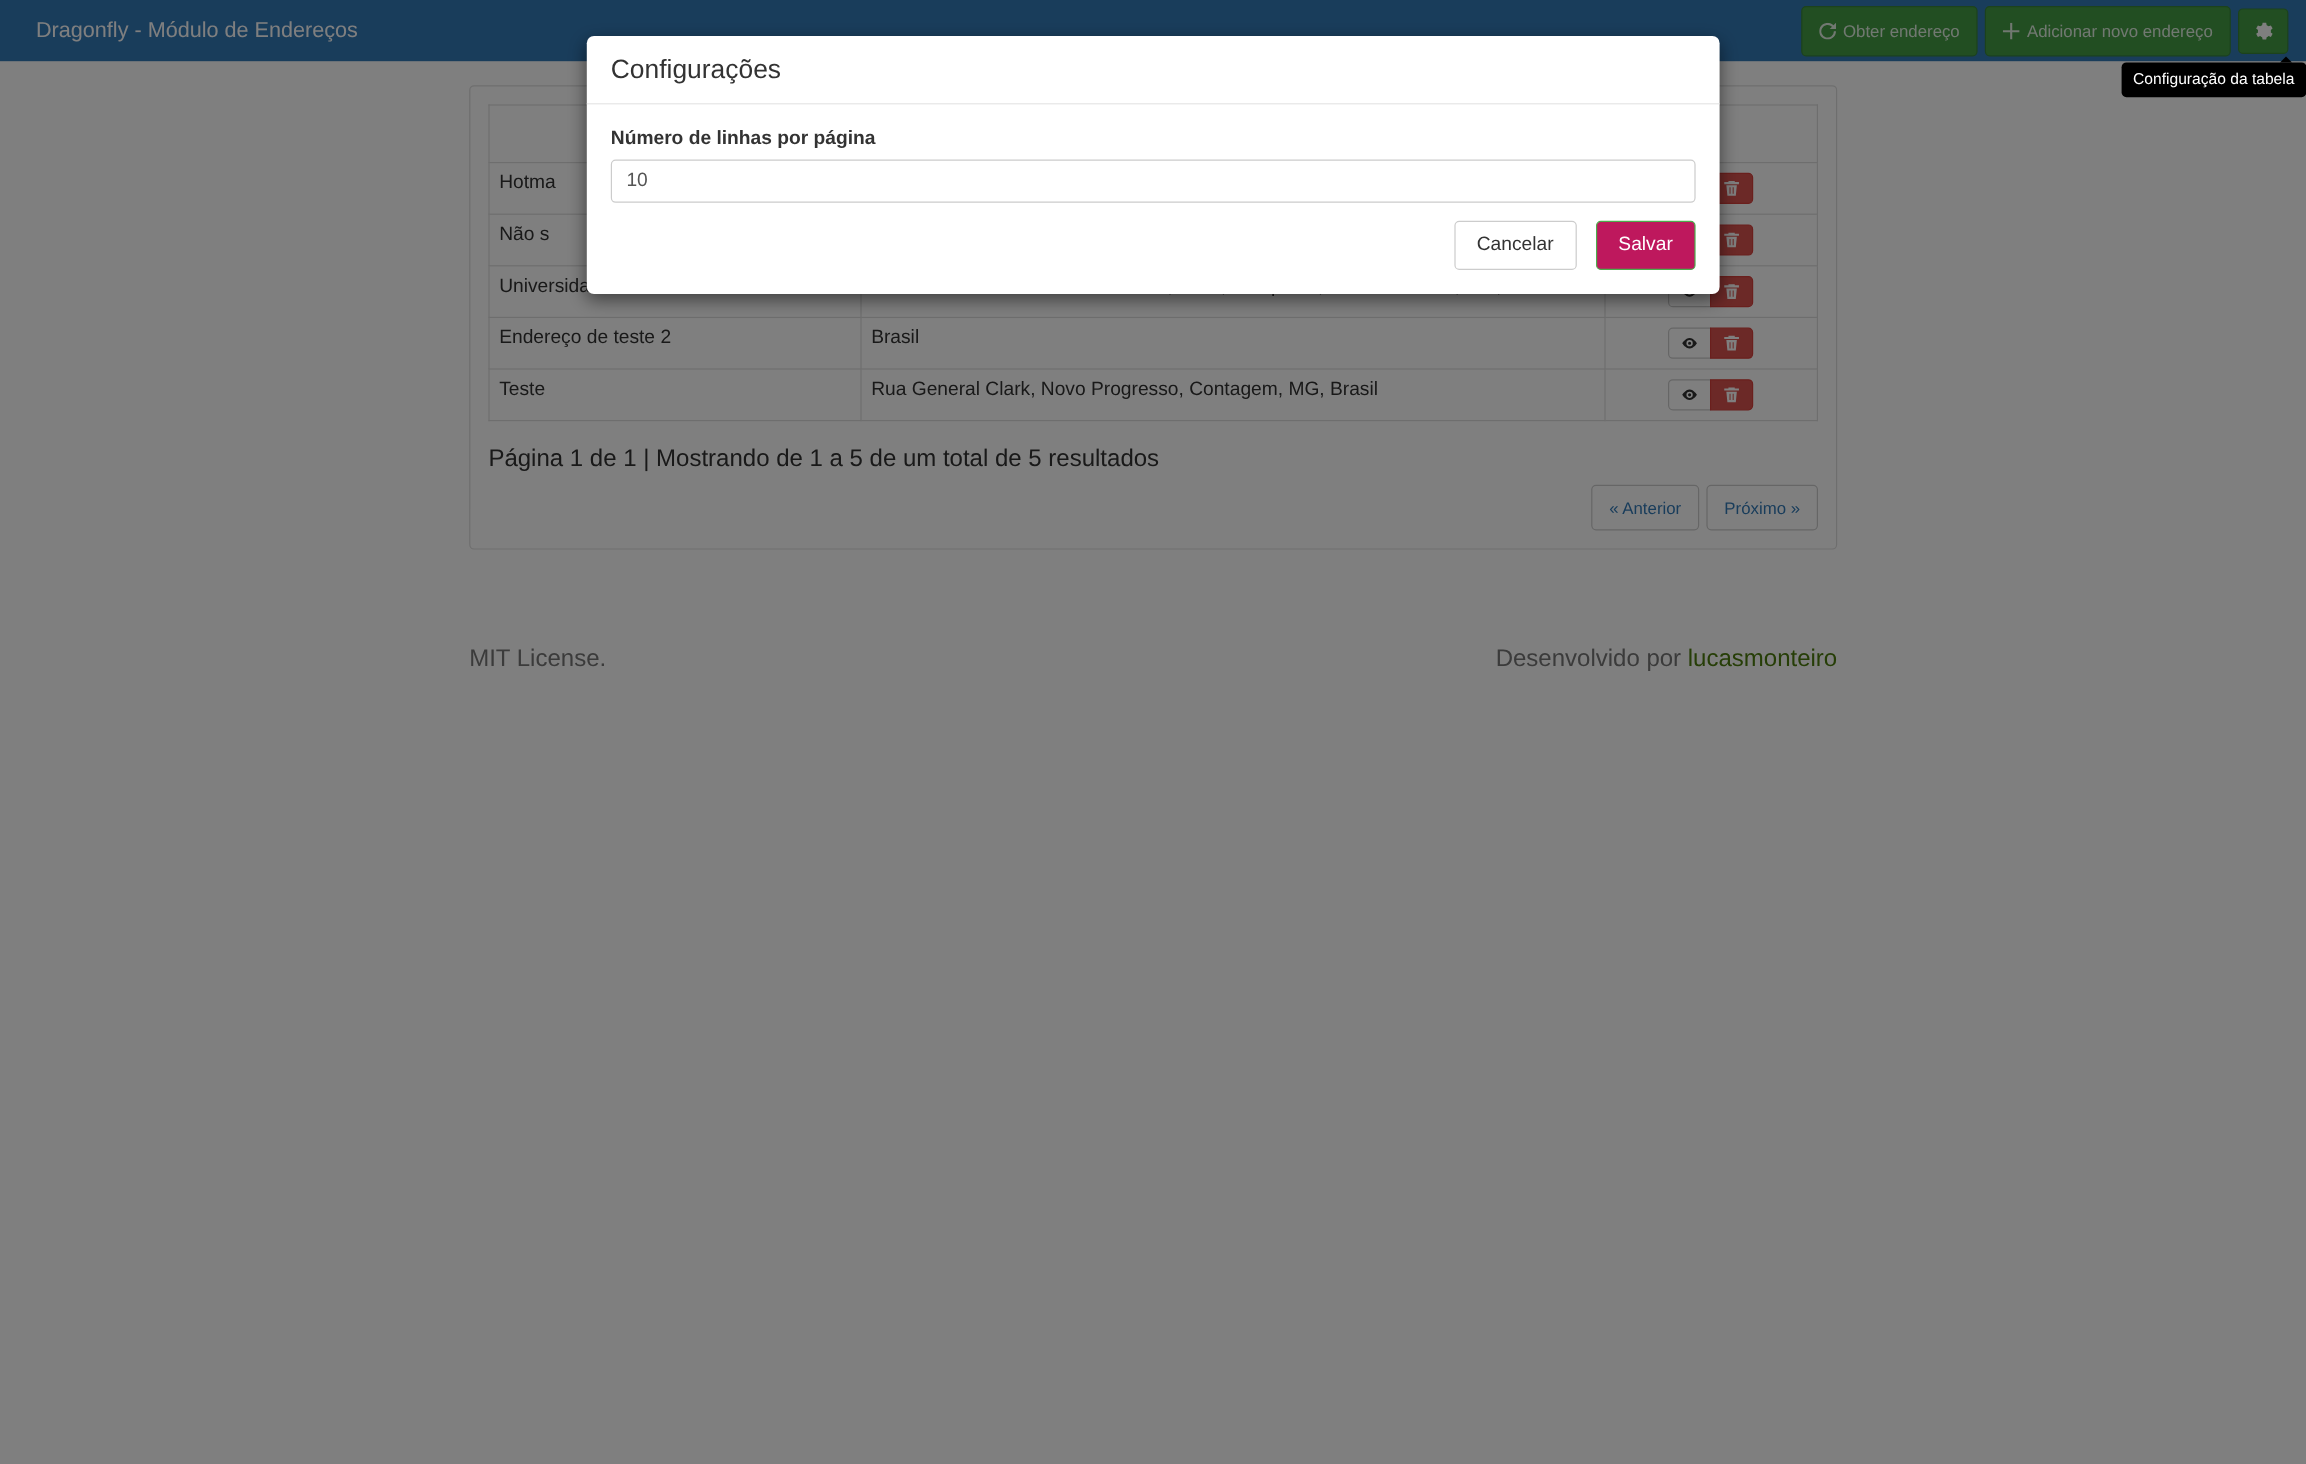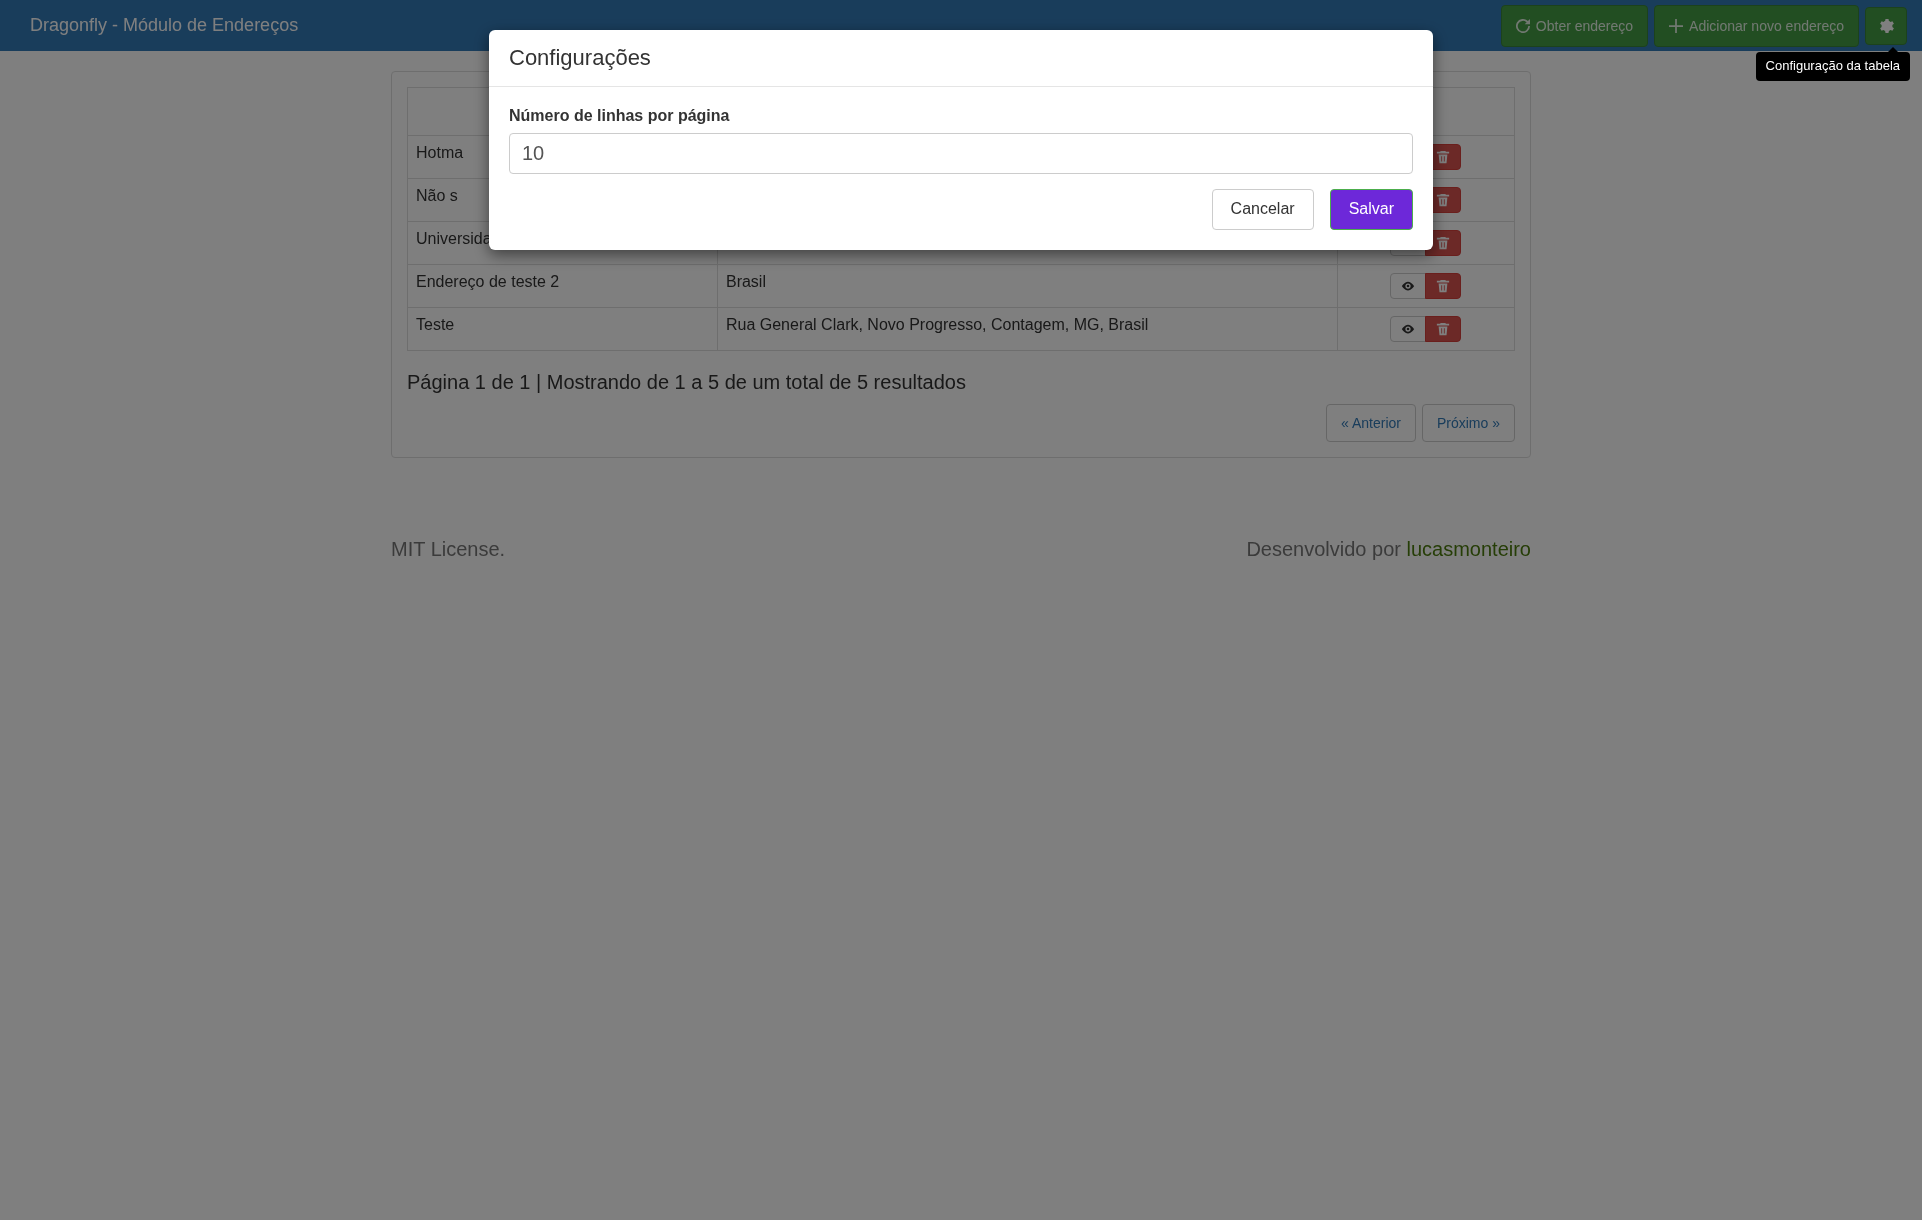--- a/index.html
+++ b/index.html
@@ -1,21 +1,21 @@
 <!DOCTYPE html>
 <html><head>
 <meta charset="utf-8">
 <style>
 * { box-sizing: border-box; margin: 0; padding: 0; }
 body { font-family: "Helvetica Neue", Helvetica, Arial, sans-serif; font-size: 14px; color: #333; background: #fff; }
 .navbar { background: #337ab7; border-color: #2e6da4; min-height: 50px; padding: 0 15px; display: flex; align-items: center; justify-content: space-between; gap: 35px; }
 .navbar-brand { color: #fff; font-size: 18px; padding: 15px; text-decoration: none; }
 .navbar-right { display: flex; gap: 6px; align-items: center; }
 .btn { display: inline-flex; align-items: center; gap: 6px; padding: 6px 12px; font-size: 14px; line-height: 1.42857143; border-radius: 4px; border: 1px solid transparent; cursor: pointer; text-decoration: none; }
-.btn-success { color: #fff; background: #6d28d9; border-color: #4cae4c; }
+.btn-success { color: #fff; background: #be185d; border-color: #4cae4c; }
 .btn-default { color: #333; background: #fff; border-color: #ccc; }
 .btn-danger { color: #fff; background: #d9534f; border-color: #d43f3a; }
 .btn-sm { padding: 5px 10px; font-size: 12px; }
 .navbar .btn-success.nav-btn { background: #449d44; border-color: #398439; padding: 10px 14px; color: rgba(255,255,255,0.85); }
 .gear-btn { background: #449d44; border-color: #398439; padding: 10px 12px; color: #fff; }
 .container { max-width: 1170px; margin: 0 auto; padding: 0 15px; }
 .panel { border: 1px solid #ddd; border-radius: 4px; margin-top: 20px; }
 .panel-body { padding: 15px; }
 .table { width: 100%; border-collapse: collapse; margin-bottom: 20px; }
 .table-bordered { border: 1px solid #ddd; }
@@ -30,21 +30,21 @@
 .pager .btn-default { color: #337ab7; padding: 8px 14px; }
 .footer { margin-top: 60px; padding: 20px 0; }
 .footer .container { display: flex; justify-content: space-between; font-size: 20px; color: #777; }
 .footer a { color: #4d7c0f; text-decoration: none; }
 .modal-backdrop { position: fixed; inset: 0; background: rgba(0,0,0,0.5); z-index: 1040; }
 .modal { position: fixed; top: 30px; left: 50%; transform: translateX(-50%); width: 944px; background: #fff; border-radius: 6px; box-shadow: 0 5px 15px rgba(0,0,0,0.5); z-index: 1050; }
 .modal-header { padding: 15px 20px; border-bottom: 1px solid #e5e5e5; }
 .modal-title { font-size: 22px; font-weight: 500; }
 .modal-body { padding: 20px; }
 .form-group label { display: block; font-weight: 700; margin-bottom: 8px; font-size: 16px; }
-.form-control { display: block; width: 100%; padding: 8px 12px; font-size: 20px; border: 1px solid #ccc; border-radius: 4px; color: #555; }
+.form-control { display: block; width: 100%; padding: 8px 12px; font-size: 16px; border: 1px solid #ccc; border-radius: 4px; color: #555; }
 .modal-footer { padding: 15px 20px; display: flex; justify-content: flex-end; gap: 16px; }
 .modal-footer .btn { padding: 8px 18px; font-size: 16px; }
 .tooltip { position: fixed; background: #000; color: #fff; padding: 6px 10px; border-radius: 4px; font-size: 13px; z-index: 1060; text-align: center; line-height: 1.3; }
 .tooltip::before { content: ""; position: absolute; top: -5px; right: 12px; border-left: 5px solid transparent; border-right: 5px solid transparent; border-bottom: 5px solid #000; }
 .icon { display: inline-block; }
 svg { display: block; }
 </style>
 </head>
 <body>
 
@@ -70,21 +70,21 @@
     <button class="btn gear-btn">
       <span class="icon">
         <svg width="16" height="16" viewBox="0 0 16 16" fill="currentColor">
             <path d="M8 10a2 2 0 1 0 0-4 2 2 0 0 0 0 4zm6.4-2c0-.4 0-.7-.1-1l1.6-1.2-1.5-2.6-1.9.7c-.5-.4-1-.7-1.6-.9L10.5 1h-3l-.4 2c-.6.2-1.1.5-1.6.9l-1.9-.7L2.1 5.8 3.7 7c-.1.3-.1.6-.1 1s0 .7.1 1L2.1 10.2l1.5 2.6 1.9-.7c.5.4 1 .7 1.6.9l.4 2h3l.4-2c.6-.2 1.1-.5 1.6-.9l1.9.7 1.5-2.6L14.3 9c.1-.3.1-.6.1-1z"></path>
           </svg>
       </span>
     </button>
   </div>
 </div>
 
-<div class="tooltip" style="top:52px; right:12px;">
+<div class="tooltip" style="top:52px; right:0;">
   <span>Configuração da tabela</span>
 </div>
 
 <div class="container">
   <div class="panel">
     <div class="panel-body">
       <table class="table table-bordered">
         <tbody id="table-body">
             <tr>
               <td style="height:48px;"></td>

